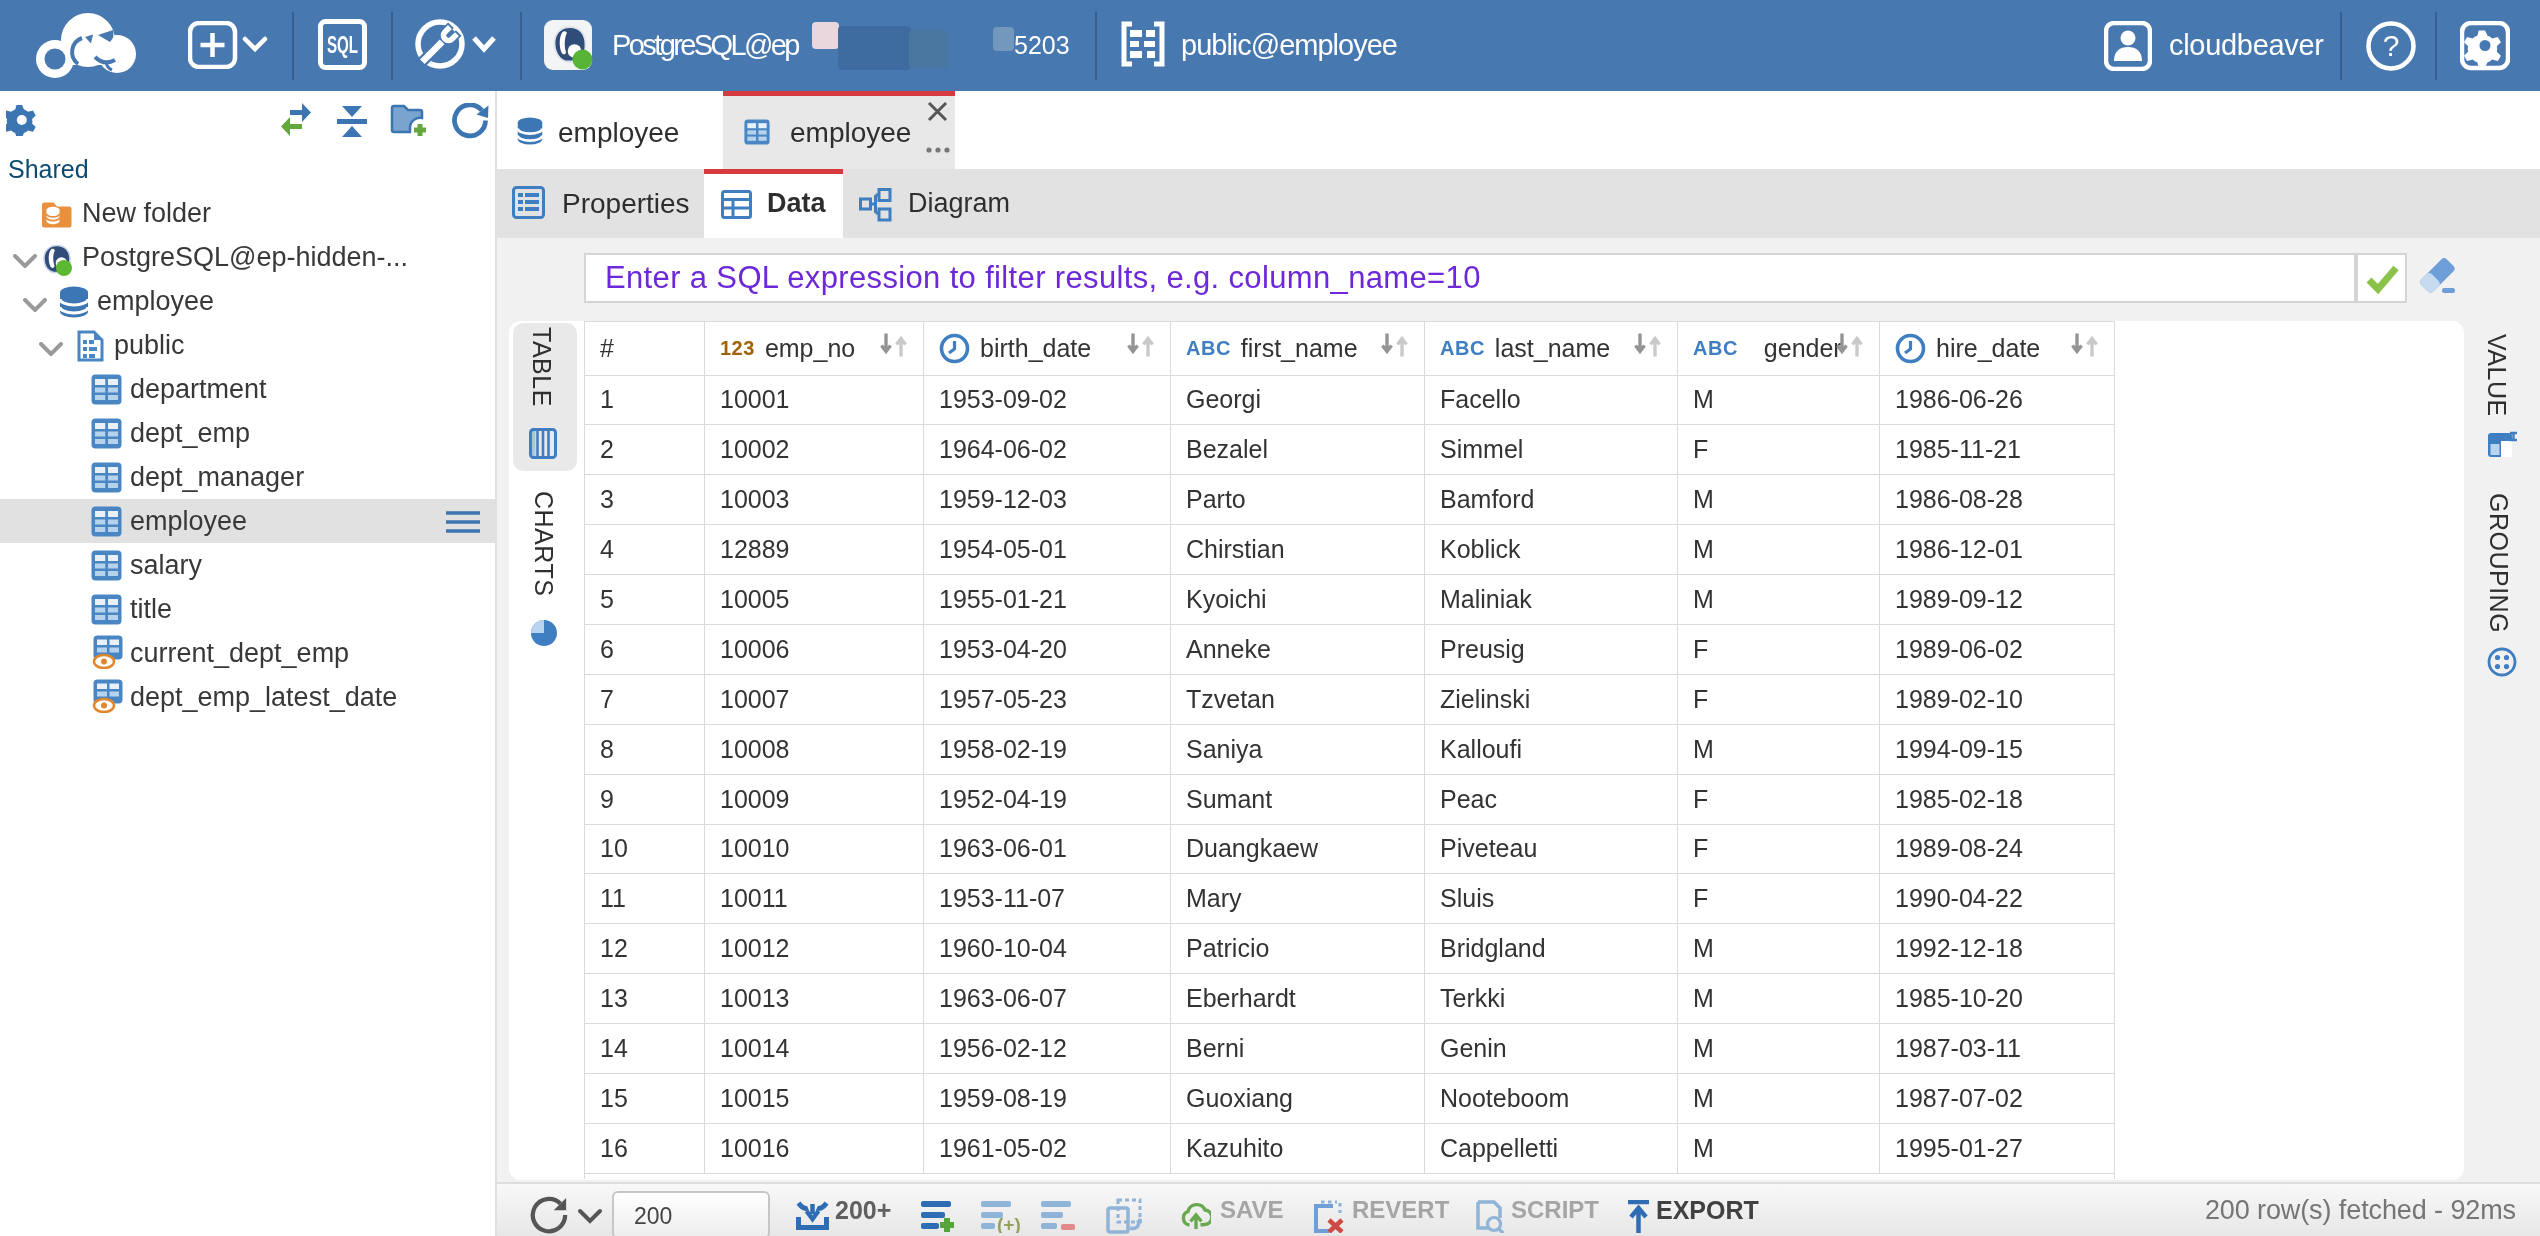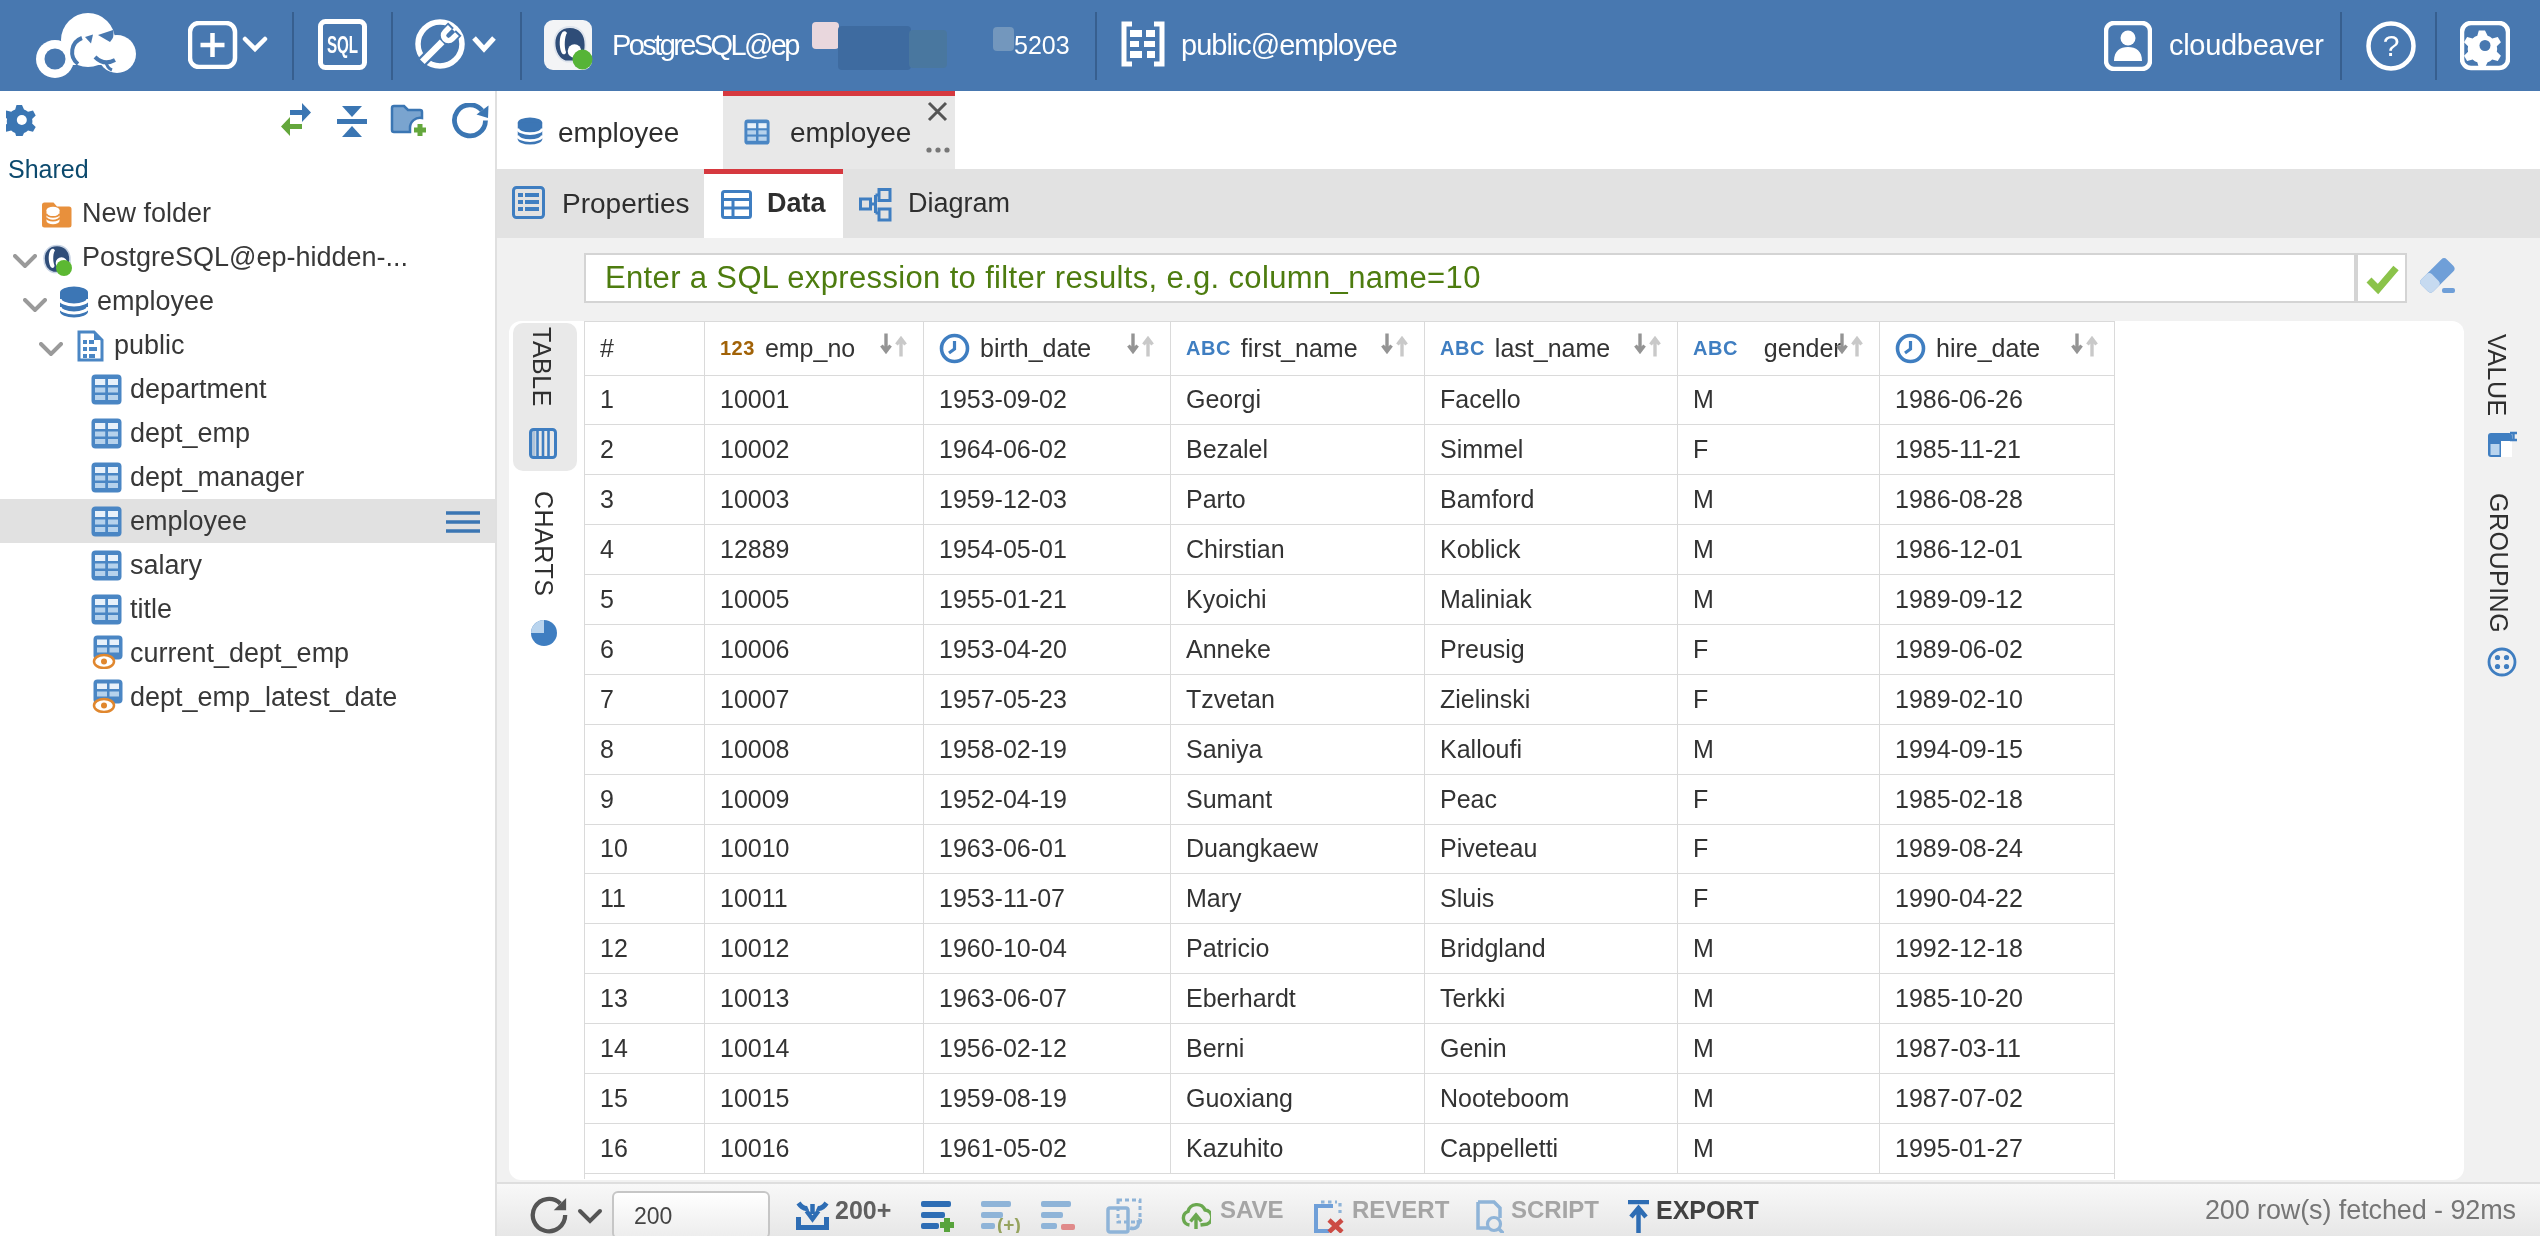--- a/index.html
+++ b/index.html
@@ -11,21 +11,21 @@
 .tb-text { position:absolute; top:0; height:91px; line-height:91px; color:#fff; font-size:29px; letter-spacing:-1px; white-space:nowrap; }
 #sidebar { position:absolute; left:0; top:91px; width:497px; height:1145px; background:#fff; border-right:2px solid #e0e0e0; }
 .shared { position:absolute; left:8px; top:155px; font-size:25px; color:#0c4a6e; }
 .trow { position:absolute; left:0; width:495px; height:44px; }
 .trow .lbl { position:absolute; top:50%; transform:translateY(-50%); font-size:27px; color:#383838; white-space:nowrap; }
 .trow.sel { background:#e1e1e1; }
 #tabrow { position:absolute; left:497px; top:91px; width:2043px; height:78px; background:#fff; }
 .tabtxt { position:absolute; font-size:28px; color:#2e2e2e; white-space:nowrap; }
 #subtabs { position:absolute; left:497px; top:169px; width:2043px; height:69px; background:#e2e2e2; }
 #filterbox { position:absolute; left:584px; top:253px; width:1772px; height:50px; background:#fff; border:2px solid #d4d4d4; }
-#filterbox .ph { position:absolute; left:19px; top:50%; transform:translateY(-50%); color:#4d7c0f; font-size:31px; letter-spacing:0.35px; white-space:nowrap; }
+#filterbox .ph { position:absolute; left:19px; top:50%; transform:translateY(-50%); color:#6d28d9; font-size:31px; letter-spacing:0.35px; white-space:nowrap; }
 #checkbtn { position:absolute; left:2356px; top:253px; width:51px; height:50px; background:#fff; border:2px solid #d4d4d4; }
 #gridpanel { position:absolute; left:509px; top:321px; width:1955px; height:859px; background:#fff; border-radius:12px; }
 .vtext { writing-mode:vertical-rl; font-size:25px; color:#2f2f2f; letter-spacing:0.5px; white-space:nowrap; }
 #grid { position:absolute; left:584px; top:321px; width:1876px; height:858px; overflow:hidden; }
 #grid table { border-collapse:collapse; table-layout:fixed; }
 #grid td, #grid th { border:1.5px solid #dadada; font-weight:normal; text-align:left; padding:0 0 0 15px; font-size:25px; color:#333; overflow:hidden; white-space:nowrap; }
 #grid th { height:53.5px; padding:0; }
 #grid td { height:49.9px; }
 .hdr { display:flex; align-items:center; height:100%; padding-left:15px; position:relative; }
 .hname { font-size:25px; color:#333; }

